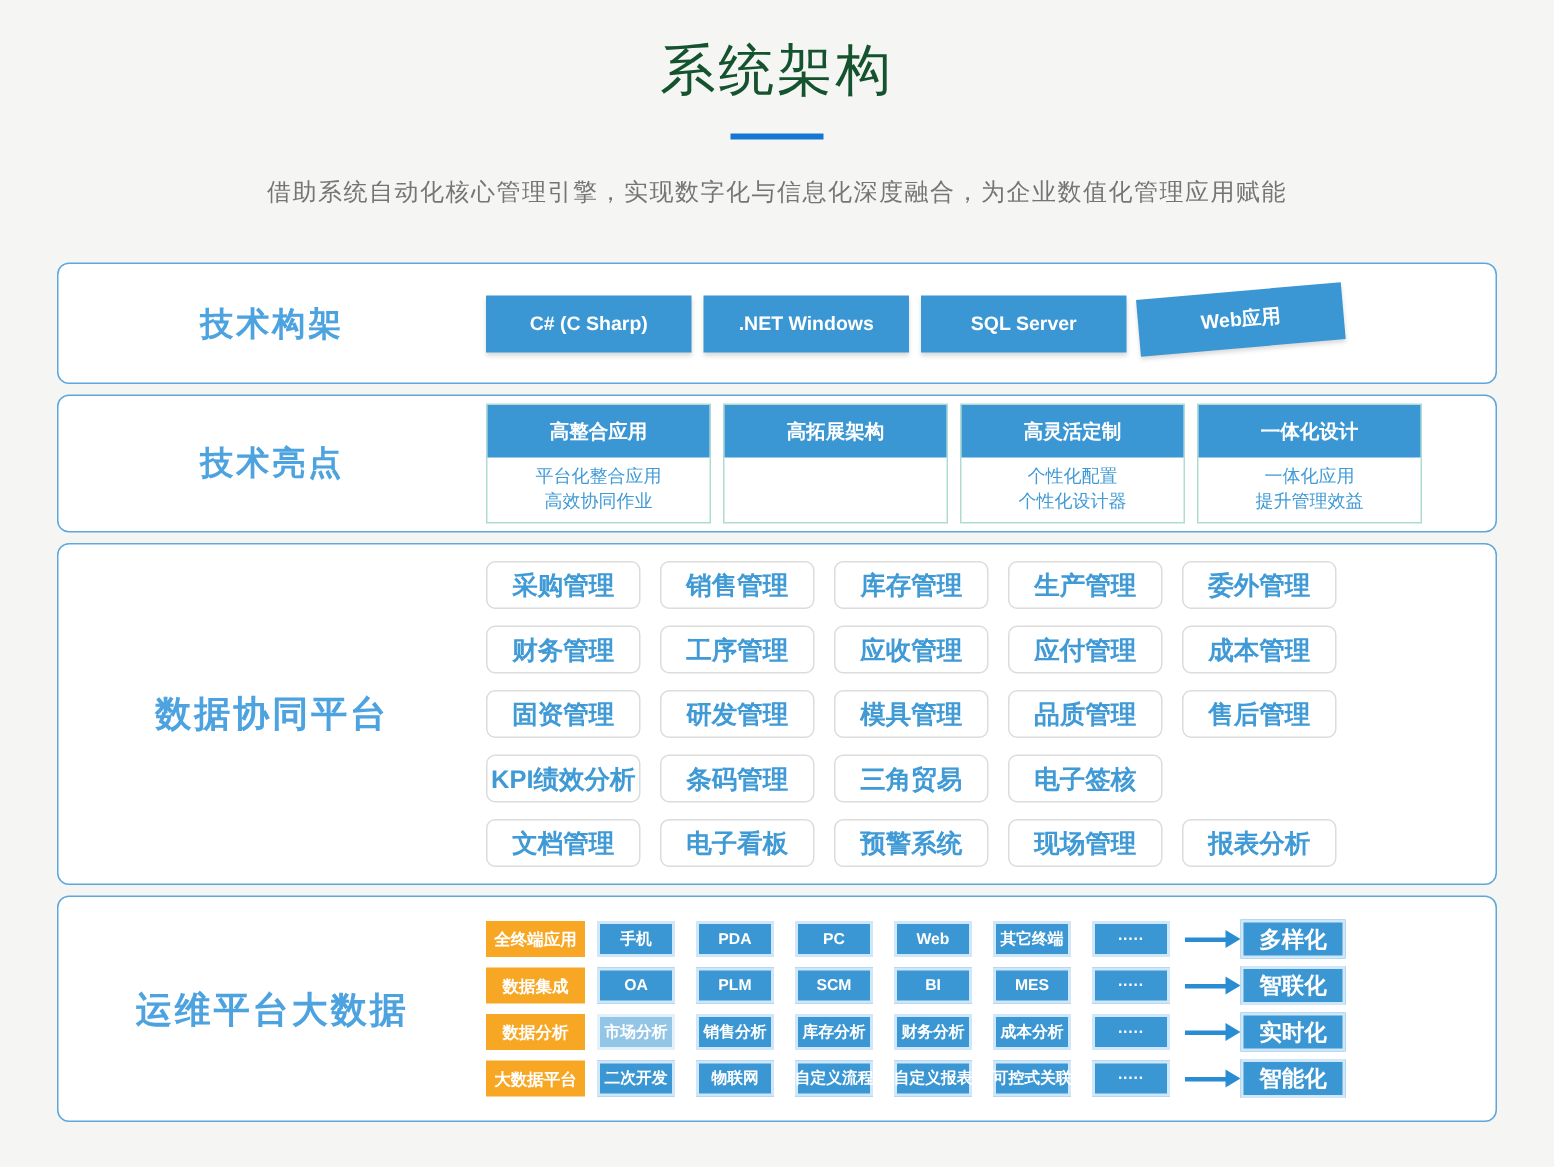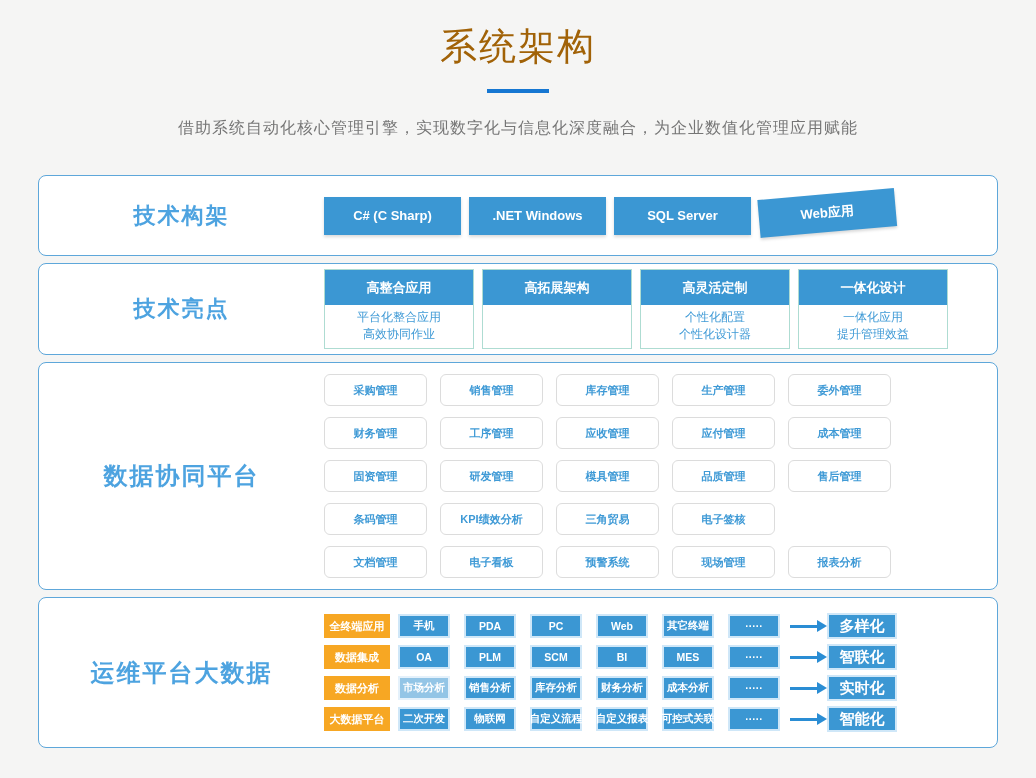--- a/index.html
+++ b/index.html
@@ -4,21 +4,21 @@
 <style>
   * { margin:0; padding:0; box-sizing:border-box; }
   html,body { width:1036px; height:778px; }
   body {
     background:#f5f5f4;
     font-family:"Liberation Sans","DejaVu Sans",sans-serif;
     overflow:hidden;
   }
   
   .header { text-align:center; padding-top:22px; }
-  .page-title { font-size:37px; color:#a16207; font-weight:500; letter-spacing:2px; }
+  .page-title { font-size:37px; color:#14532d; font-weight:500; letter-spacing:2px; }
   .title-underline { width:62px; height:4px; background:#1677d2; margin:17px auto 0; }
   .page-subtitle { margin-top:25px; font-size:16px; color:#757575; letter-spacing:1px; }
 
   
   .sections { margin-top:36px; }
   .section {
     width:960px; margin:0 auto 7px; background:#fff;
     border:1px solid #5ea7da; border-radius:8px;
     display:flex; align-items:center;
   }
@@ -49,21 +49,21 @@
   .hl-card-body { padding:4px 0 5px; text-align:center; }
   .hl-line { font-size:12px; color:#3f9ad6; line-height:17px; }
 
   
   .sec-platform { padding:11px 0; }
   .module-grid { display:flex; flex-direction:column; gap:11px; }
   .module-row { display:flex; gap:13px; }
   .module-btn {
     width:103px; height:32px; background:#fff;
     border:1px solid #dcdcdc; border-radius:6px;
-    color:#3f9ad6; font-size:11px; font-weight:bold;
+    color:#3f9ad6; font-size:17px; font-weight:bold;
     display:flex; align-items:center; justify-content:center; cursor:pointer;
   }
 
   
   .sec-bigdata { padding:15px 0; }
   .bd-rows { display:flex; flex-direction:column; gap:5px; }
   .bd-row { display:flex; align-items:center; }
   .bd-cat {
     width:66px; height:24px; background:#f7a723; color:#fff;
     font-size:11px; font-weight:bold;
@@ -165,22 +165,22 @@
         <button class="module-btn">成本管理</button>
       </div>
       <div class="module-row">
         <button class="module-btn">固资管理</button>
         <button class="module-btn">研发管理</button>
         <button class="module-btn">模具管理</button>
         <button class="module-btn">品质管理</button>
         <button class="module-btn">售后管理</button>
       </div>
       <div class="module-row">
+        <button class="module-btn">KPI绩效分析</button>
         <button class="module-btn">条码管理</button>
-        <button class="module-btn">KPI绩效分析</button>
         <button class="module-btn">三角贸易</button>
         <button class="module-btn">电子签核</button>
       </div>
       <div class="module-row">
         <button class="module-btn">文档管理</button>
         <button class="module-btn">电子看板</button>
         <button class="module-btn">预警系统</button>
         <button class="module-btn">现场管理</button>
         <button class="module-btn">报表分析</button>
       </div>

